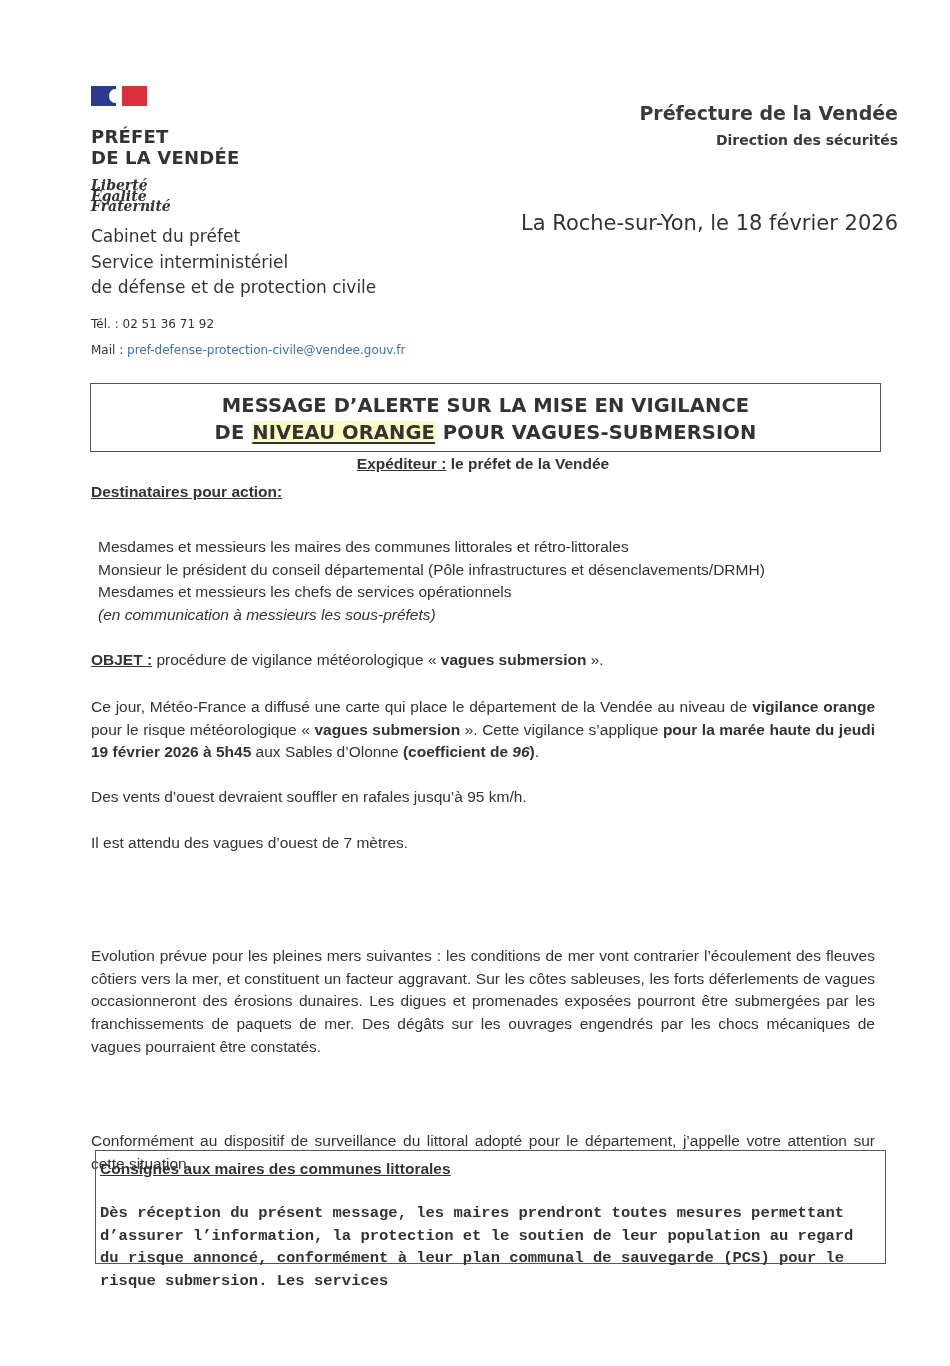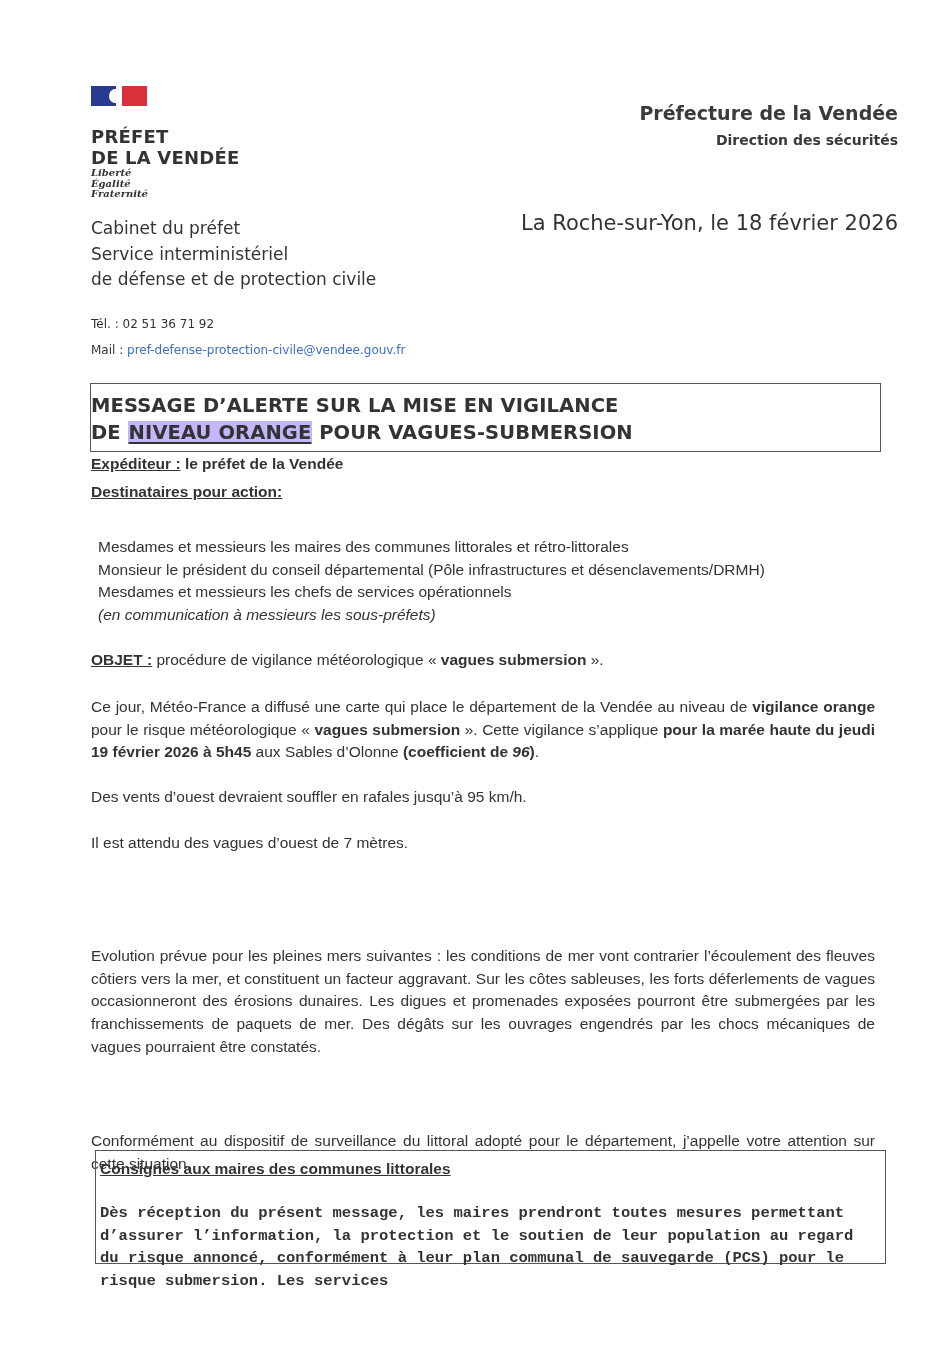--- a/index.html
+++ b/index.html
@@ -9,41 +9,41 @@
   .page { position: absolute; left: 0; top: 0; width: 950px; height: 1366px; background: #fff; }
 
   
   .logo { position: absolute; left: 91px; top: 86px; }
   .flag { display: flex; width: 56px; height: 20px; }
   .flag .blue { width: 25px; height: 20px; background: #2a3a8f; position: relative; }
   .flag .white { width: 6px; height: 20px; background: #ffffff; position: relative; }
   .flag .red { width: 25px; height: 20px; background: #d9303c; }
   .flag .marianne { position: absolute; right: -5px; top: 3px; width: 12px; height: 14px; background: #fff; border-radius: 50% 40% 30% 50%; }
   .logo-title { margin-top: 20px; font-family: "DejaVu Sans", sans-serif; font-weight: bold; font-size: 18px; line-height: 21px; color: #333333; letter-spacing: 0.2px; }
-  .motto { margin-top: 0; font-family: "DejaVu Serif", serif; font-style: italic; font-weight: bold; font-size: 10px; line-height: 10.5px; color: #333333; }
+  .motto { margin-top: 12px; font-family: "DejaVu Serif", serif; font-style: italic; font-weight: bold; font-size: 14px; line-height: 10.5px; color: #333333; }
 
   
   .pref-title { position: absolute; right: 52px; top: 102px; font-family: "DejaVu Sans", sans-serif; font-weight: bold; font-size: 19px; color: #3a3a3a; text-align: right; }
   .pref-dir { position: absolute; right: 52px; top: 132px; font-family: "DejaVu Sans", sans-serif; font-weight: bold; font-size: 14px; color: #3a3a3a; text-align: right; }
   .date-line { position: absolute; right: 52px; top: 211px; font-family: "DejaVu Sans", sans-serif; font-size: 21px; color: #333; text-align: left; }
 
   
-  .service { position: absolute; left: 91px; top: 216px; font-family: "DejaVu Sans", sans-serif; font-size: 17px; line-height: 25.5px; color: #333; }
+  .service { position: absolute; left: 91px; top: 224px; font-family: "DejaVu Sans", sans-serif; font-size: 17px; line-height: 25.5px; color: #333; }
   .contact { position: absolute; left: 91px; top: 312px; font-family: "DejaVu Sans", sans-serif; font-size: 12px; line-height: 25.5px; color: #333; }
   .contact .mail-link { color: #3d6fc4; text-decoration: none; margin-top: 21px; }
 
   
-  .title-box { position: absolute; left: 90px; top: 383px; width: 791px; height: 69px; border: 1.5px solid #555; text-align: left; padding-top: 8px; }
+  .title-box { position: absolute; left: 90px; top: 383px; width: 791px; height: 69px; border: 1.5px solid #555; text-align: center; padding-top: 8px; }
   .title-line { font-family: "DejaVu Sans", sans-serif; font-weight: bold; font-size: 19.5px; line-height: 27px; color: #333; letter-spacing: 0.1px; }
-  .highlight { background: #c4b5fd; text-decoration: underline; text-decoration-thickness: 2px; text-underline-offset: 3px; padding: 0 1px; }
+  .highlight { background: #fef9c3; text-decoration: underline; text-decoration-thickness: 2px; text-underline-offset: 3px; padding: 0 1px; }
 
   
   .body { position: absolute; left: 91px; width: 784px; font-family: "Liberation Sans", sans-serif; font-size: 15.5px; color: #333; }
   .label-u { text-decoration: underline; font-weight: bold; }
-  .expediteur { top: 455px; font-weight: bold; font-size: 15.5px; }
+  .expediteur { top: 455px; font-weight: bold; font-size: 15.5px; text-align: center; }
   .destinataires { top: 483px; }
   .recipients { position: absolute; left: 98px; top: 536px; font-family: "Liberation Sans", sans-serif; font-size: 15.5px; line-height: 22.7px; color: #333; }
   .recipients .italic { font-style: italic; }
 
   .para { text-align: justify; line-height: 22.7px; }
   .objet { top: 651px; }
   .p1 { top: 696px; }
   .p2 { top: 786px; }
   .p3 { top: 832px; }
   .p4 { top: 877px; }

